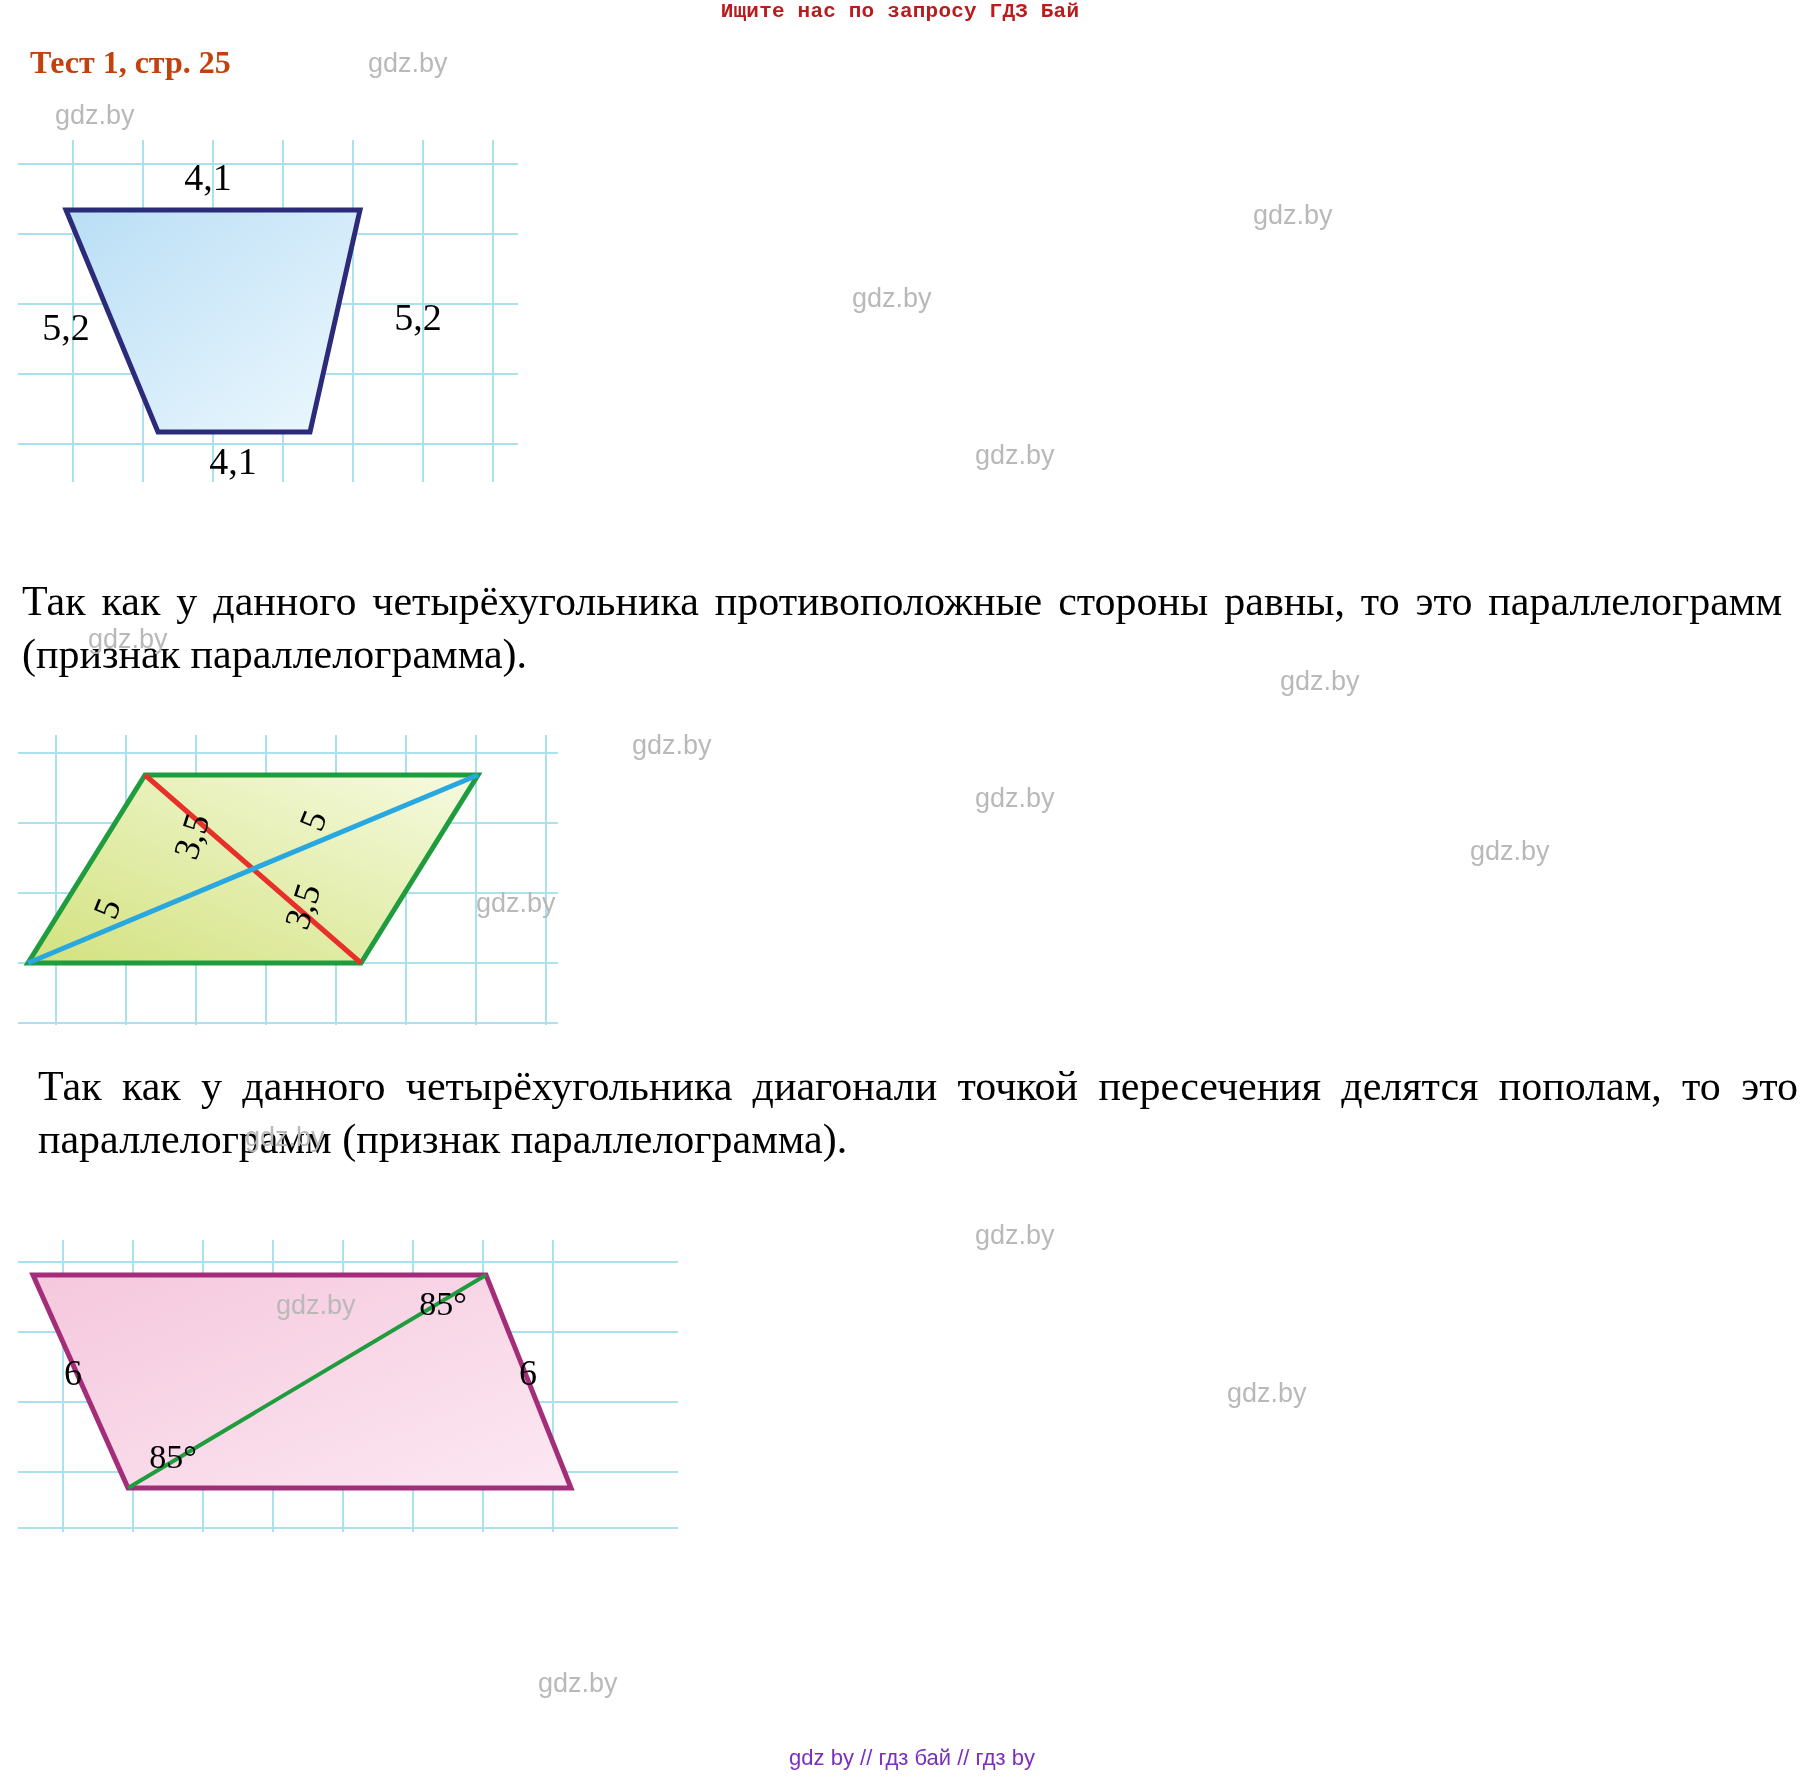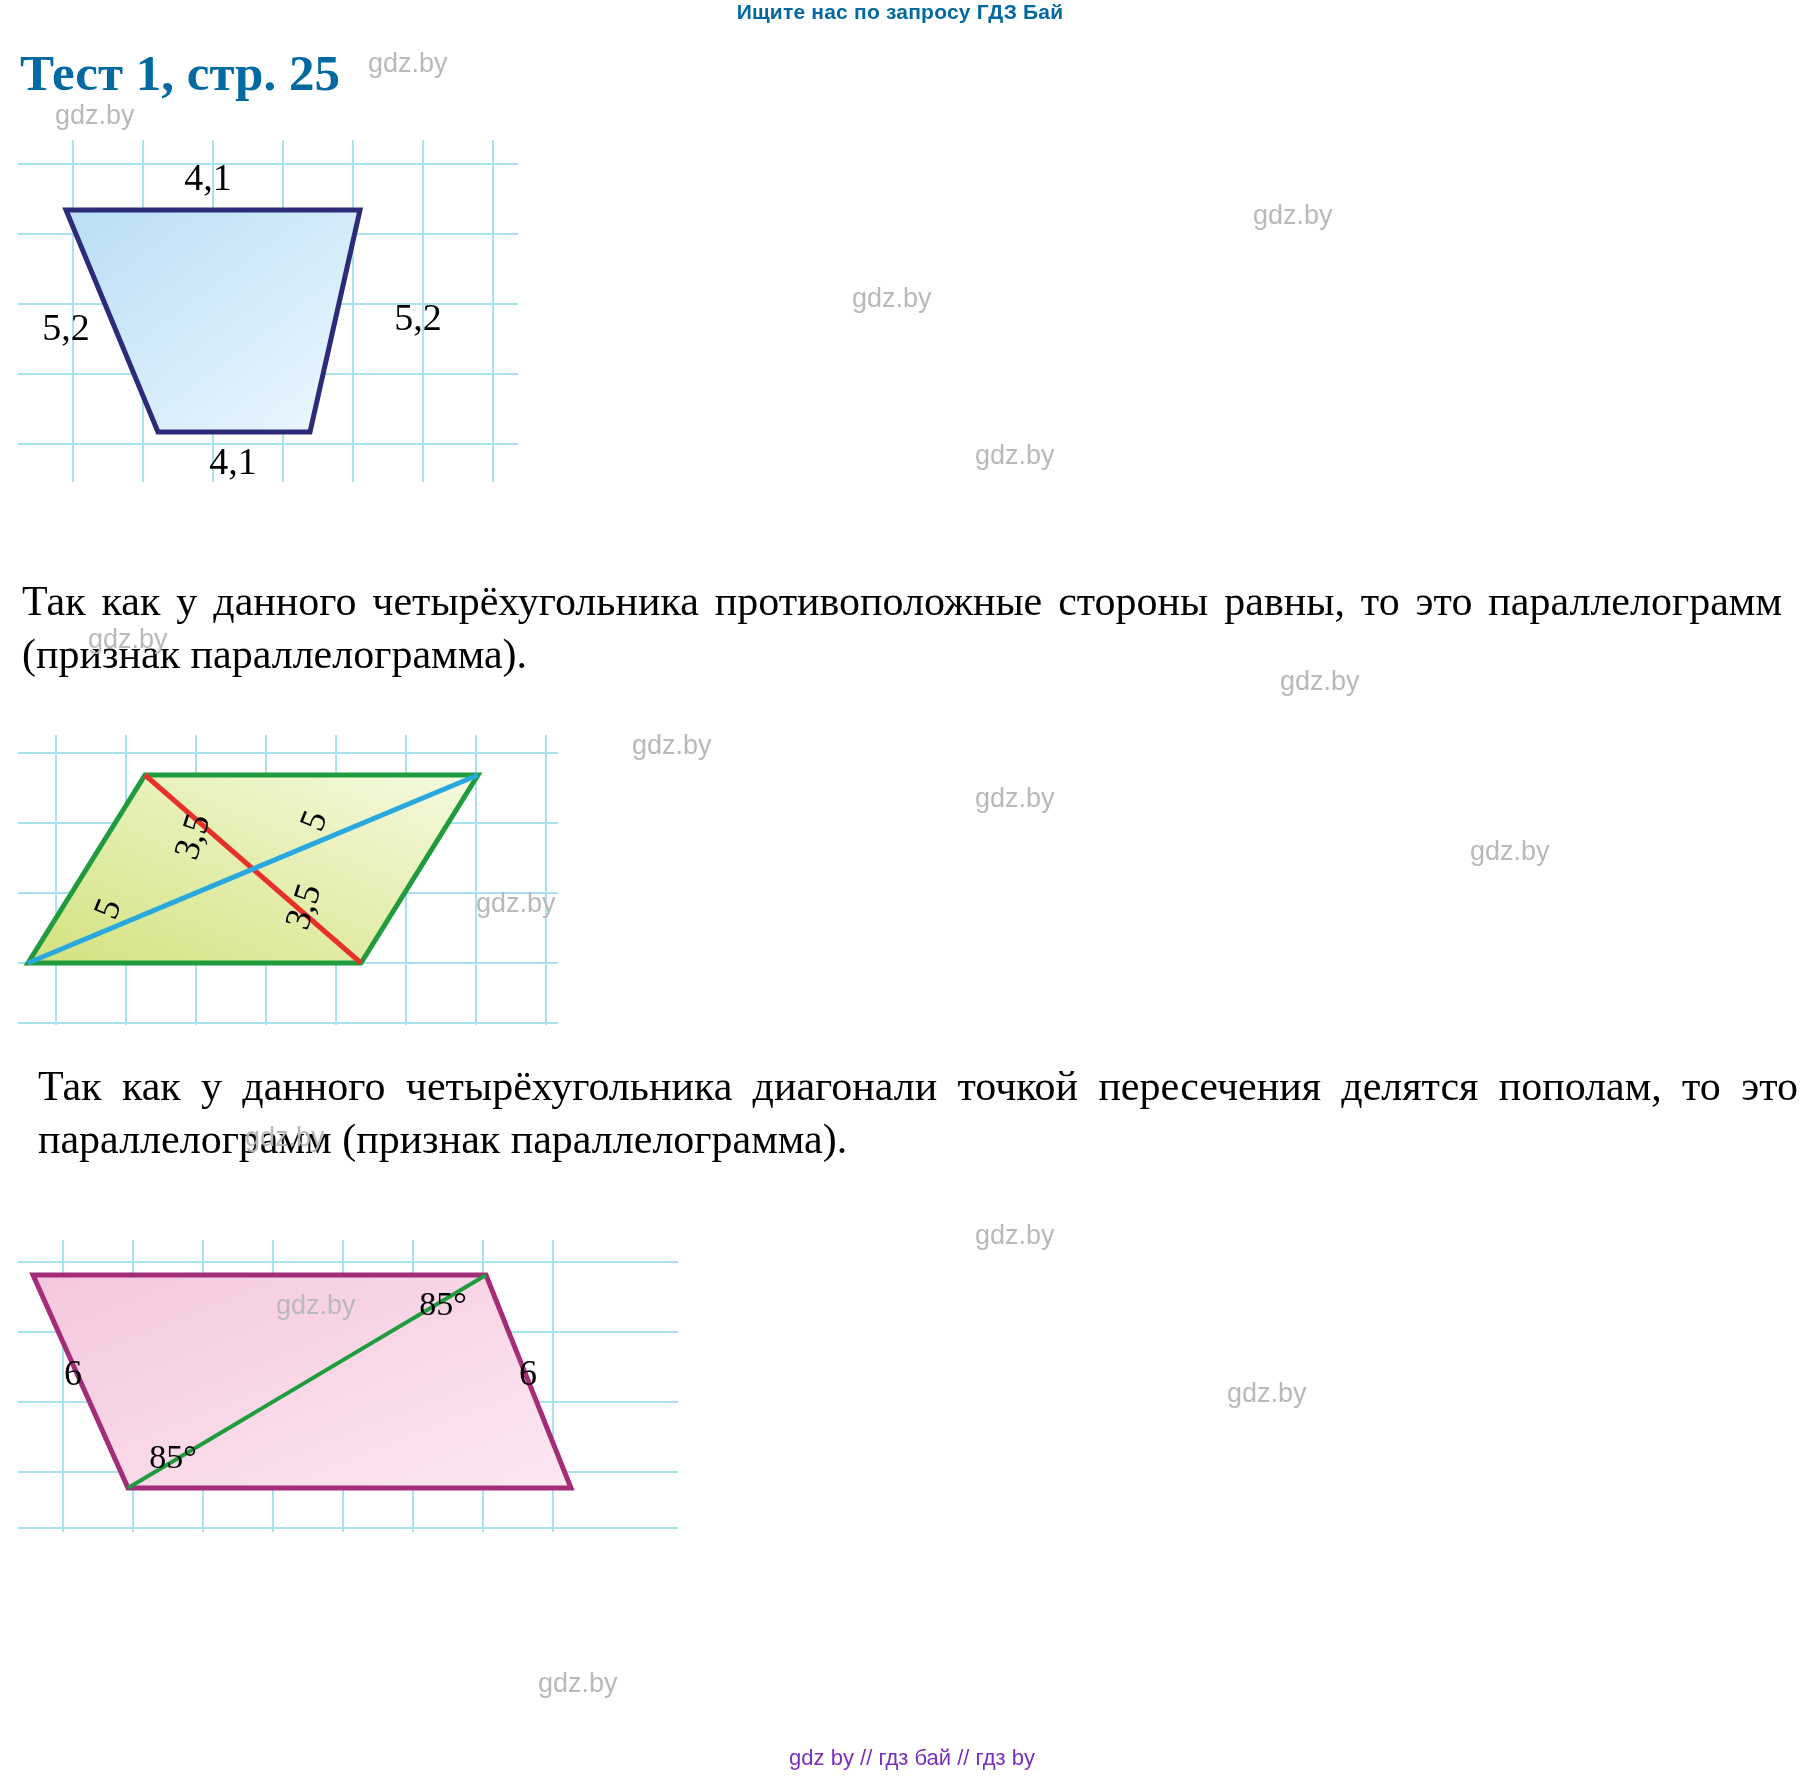--- a/index.html
+++ b/index.html
@@ -19,34 +19,34 @@
     position: relative;
     width: 1800px;
     height: 1790px;
   }
   .top-banner {
     position: absolute;
     top: 0px;
     left: 0;
     width: 1800px;
     text-align: center;
-    font-family: Liberation Sans, sans-serif;
+    font-family: Liberation Mono, monospace;
     font-size: 21px;
     font-weight: bold;
-    color: #0369a1;
+    color: #b91c1c;
     letter-spacing: 0.2px;
   }
   .title {
     position: absolute;
-    left: 20px;
+    left: 30px;
     top: 44px;
     font-family: "Liberation Serif", serif;
     font-weight: bold;
-    font-size: 51px;
-    color: #0369a1;
+    font-size: 32px;
+    color: #c2410c;
     white-space: nowrap;
   }
   .wm {
     position: absolute;
     font-family: "Liberation Sans", sans-serif;
     color: #b9b9b9;
     font-size: 27px;
     white-space: nowrap;
     pointer-events: none;
   }

